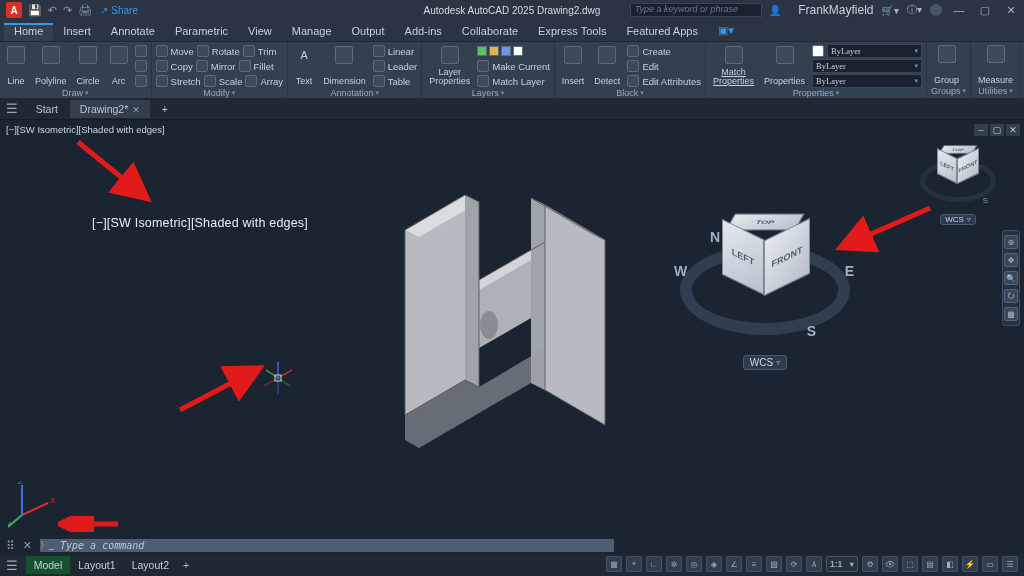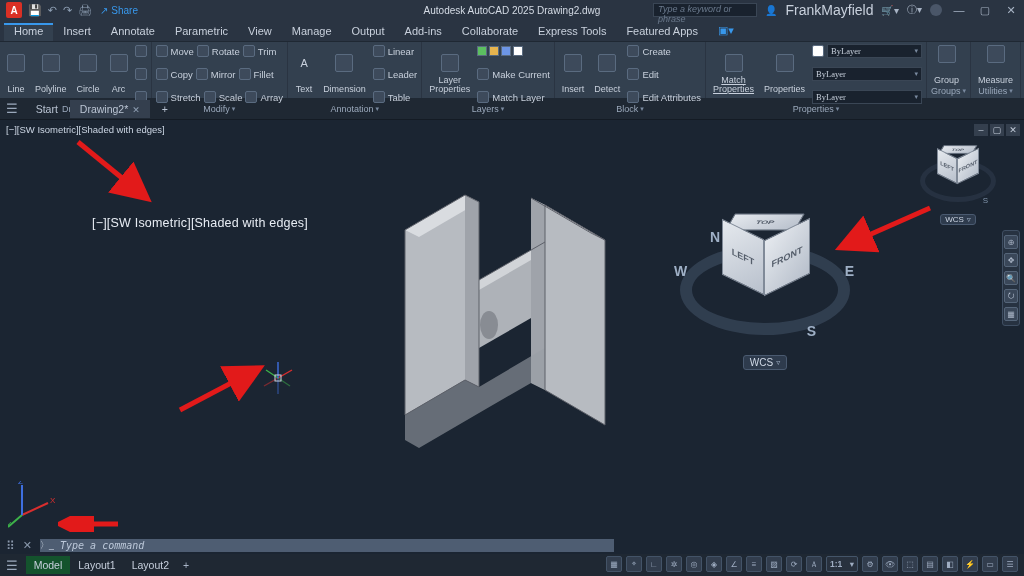--- a/index.html
+++ b/index.html
@@ -4,38 +4,38 @@
 <style>
   * { margin:0; padding:0; box-sizing:border-box; font-family:"Segoe UI",Arial,sans-serif; }
   html,body { width:1024px; height:576px; overflow:hidden; background:#1b2532; color:#d4dbe5; }
   .titlebar { height:20px; background:#2a3442; display:flex; align-items:center; font-size:10px; position:relative; }
   .titlebar .logo { width:16px; height:16px; background:#d93025; border-radius:2px; margin:0 6px; display:flex; align-items:center; justify-content:center; color:#fff; font-weight:bold; font-size:10px; }
   .titlebar .qat { display:flex; gap:6px; }
   .titlebar .qat span { color:#8fa0b5; font-size:11px; }
   .titlebar .share { color:#3898ec; margin-left:8px; font-size:10px; }
   .titlebar .title { position:absolute; left:50%; transform:translateX(-50%); color:#d4dbe5; }
   .titlebar .right { position:absolute; right:4px; display:flex; align-items:center; gap:8px; }
-  .titlebar .search { background:#19222e; border:1px solid #3a4655; height:14px; width:104px; font-size:9px; font-style:italic; color:#6b7a8d; padding:0 4px; }
-  .titlebar .user { font-size:14px; color:#c8d0dc; }
+  .titlebar .search { background:#19222e; border:1px solid #3a4655; height:14px; width:132px; font-size:9px; font-style:italic; color:#6b7a8d; padding:0 4px; }
+  .titlebar .user { font-size:12px; color:#c8d0dc;margin-left:8px; }
   .titlebar .winbtn { width:18px; text-align:center; color:#a8b4c5; font-size:11px; }
   .titlebar .grey-dot { width:12px; height:12px; border-radius:50%; background:#4a5668; }
 
   .menubar { height:22px; background:#2a3442; display:flex; align-items:flex-end; font-size:11px; padding:0 4px; border-bottom:1px solid #1f2833; }
   .menubar .tab { padding:4px 10px; color:#c8d0dc; }
   .menubar .tab.active { background:#33404f; border-top:2px solid #3898ec; padding-top:0; }
 
   .ribbon { height:56px; background:#33404f; display:flex; font-size:9.5px; color:#c8d0dc; }
   .panel { border-right:1px solid #2a3442; padding:2px 4px; display:flex; flex-direction:column; justify-content:space-between; }
   .panel .body { display:flex; align-items:center; gap:4px; }
   .panel .label { text-align:center; font-size:9px; color:#9aa8bb; cursor:default; display:flex; justify-content:center; align-items:center; gap:2px; }
   .panel .label::after { content:"▾"; font-size:7px; color:#7a8aa0; }
   .big-btn { display:flex; flex-direction:column; align-items:center; justify-content:space-between; height:42px; padding:1px 3px; }
   .big-btn .ico { width:18px; height:18px; border:1px solid #5a6b80; border-radius:2px; background:#3d4a5b; }
   .big-btn .cap { font-size:9px; line-height:1; }
-  .stack { display:flex; flex-direction:column; gap:9px; }
+  .stack { display:flex; flex-direction:column; gap:1px; }
   .stack .row { display:flex; align-items:center; gap:3px; height:14px; white-space:nowrap; }
   .mini-ico { width:12px; height:12px; background:#3d4a5b; border:1px solid #5a6b80; border-radius:2px; flex-shrink:0; }
   .layer-drop { width:95px; height:14px; background:#19222e; border:1px solid #3a4655; font-size:8.5px; padding:0 3px; display:flex; align-items:center; justify-content:space-between;font-family:Liberation Serif, serif; }
   .layer-drop::after{ content:"▾"; font-size:7px; color:#7a8aa0; }
   .swatches { display:flex; gap:2px; }
   .swatches span { width:10px; height:10px; border:1px solid #5a6b80; }
 
   .filetabs { height:22px; background:#1f2833; display:flex; align-items:center; font-size:10.5px; padding-left:6px; gap:2px; border-bottom:1px solid #141b24; }
   .filetabs .burger { color:#9aa8bb; margin-right:6px; font-size:13px; }
   .filetabs .ftab { padding:3px 10px; color:#bac4d3; }

